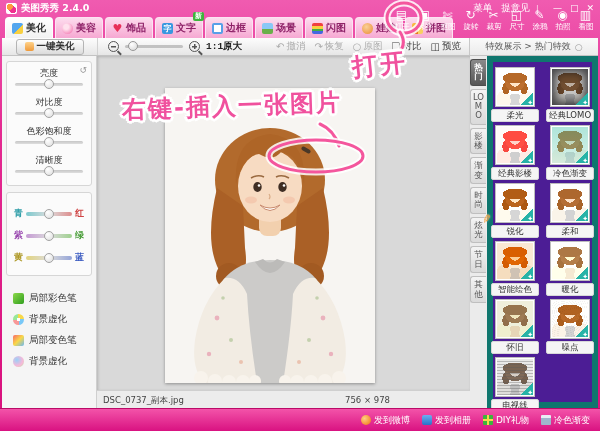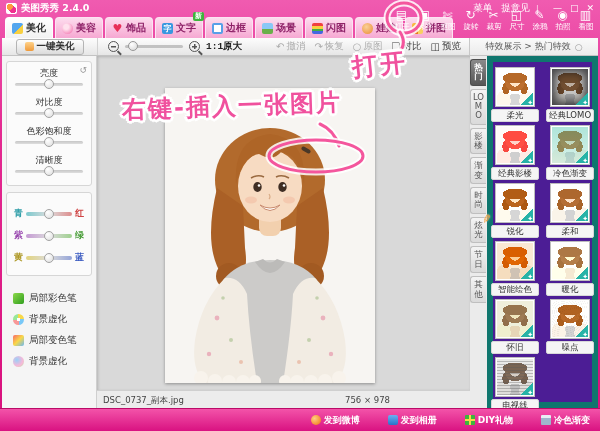--- a/index.html
+++ b/index.html
@@ -126,21 +126,21 @@
   .fitem[data-fx="smartcolor"] .pwrap::after{background:rgba(240,130,20,.12);}
   .fitem[data-fx="warm"] .portrait{filter:sepia(.4) brightness(1.07);}
   .fitem[data-fx="bw"] .portrait{filter:grayscale(1) contrast(1.08);}
   .fitem[data-fx="retro"] .portrait{filter:sepia(.62) brightness(.96) contrast(.95);}
   .fitem[data-fx="grain"] .portrait{filter:contrast(1.06) brightness(1.02);}
   .fitem[data-fx="grain"] .pwrap::after{background:repeating-radial-gradient(circle at 30% 30%,rgba(0,0,0,.05) 0 .5px,transparent .5px 2px);}
   .fitem[data-fx="tvline"] .portrait{filter:grayscale(.7) brightness(.95);}
   .fitem[data-fx="tvline"] .pwrap::after{background:repeating-linear-gradient(0deg,rgba(90,90,90,.35) 0 1px,transparent 1px 3px);}
 
   
-  .bottombar{position:absolute;left:0;top:408px;width:600px;height:23px;background:linear-gradient(180deg,#f353a9,#d91281);border-top:1px solid #bb0b68;box-sizing:border-box;display:flex;align-items:center;justify-content:flex-end;gap:28px;padding-right:10px;color:#fff;font-size:9px;font-weight:bold;}
+  .bottombar{position:absolute;left:0;top:408px;width:600px;height:23px;background:linear-gradient(180deg,#f353a9,#d91281);border-top:1px solid #bb0b68;box-sizing:border-box;display:flex;align-items:center;justify-content:flex-end;gap:12px;padding-right:10px;color:#fff;font-size:9px;}
   .bitem{display:flex;align-items:center;gap:3px;cursor:pointer;}
   .bico{width:10px;height:10px;display:inline-block;flex:none;}
   [data-icon="weibo-icon"]{background:radial-gradient(circle at 35% 35%,#ffd080,#f07010);border-radius:50%;}
   [data-icon="album-icon"]{background:linear-gradient(180deg,#6ab0f2,#2a72c8);border-radius:2px;}
   [data-icon="gift-icon"]{background:linear-gradient(90deg,transparent 40%,#f8d848 40% 60%,transparent 60%),linear-gradient(0deg,transparent 40%,#f8d848 40% 60%,transparent 60%),#3cb53c;border-radius:1px;}
   [data-icon="print-icon"]{background:linear-gradient(180deg,#e8eef4 30%,#9fb6cc 30%);border-radius:1px;}
 
   
   .overlay{position:absolute;inset:0;z-index:30;pointer-events:none;}
   .insertbtn{position:absolute;left:283px;top:148px;width:66px;height:16px;z-index:20;background:linear-gradient(180deg,#f7f7f7,#d4d4d4);border:1px solid #8e8e8e;border-radius:2px;font-size:9px;color:#333;text-align:center;line-height:14px;box-sizing:border-box;cursor:pointer;}

